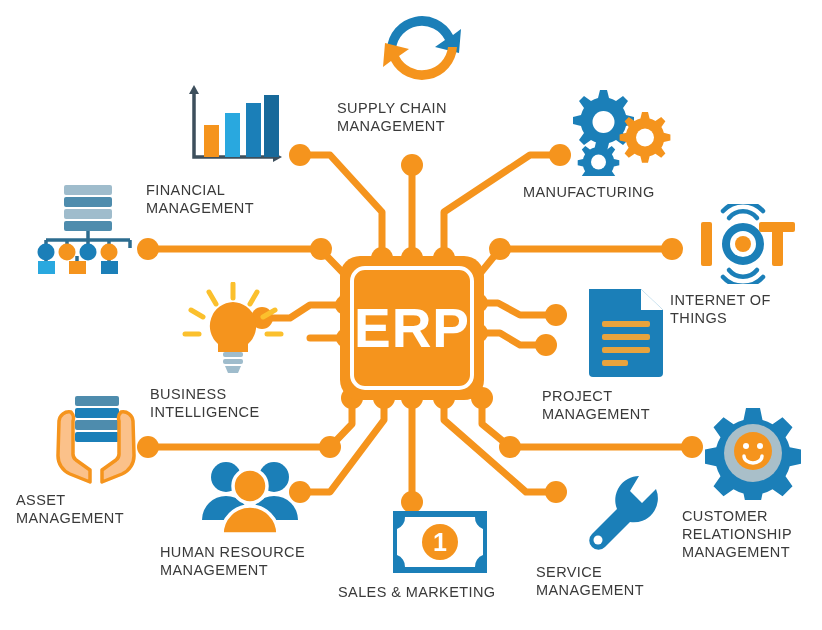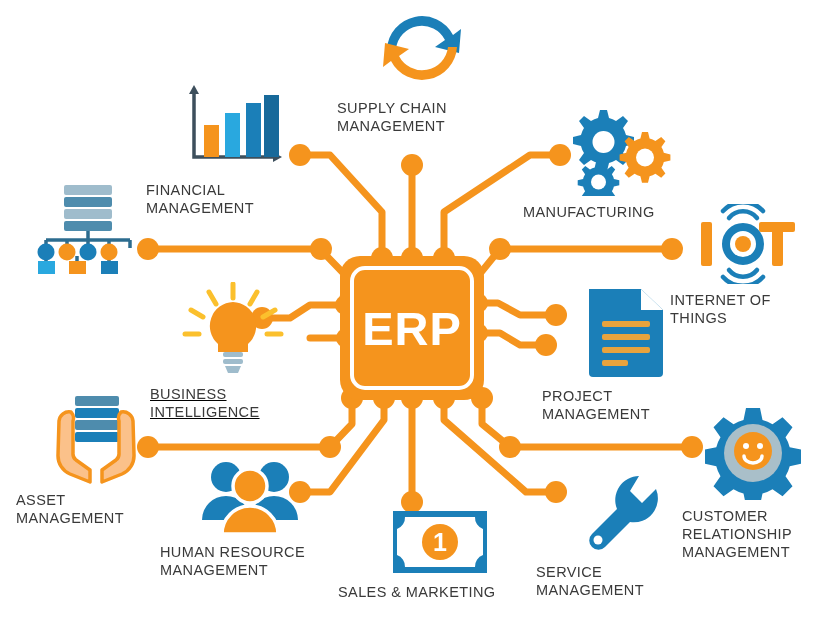--- a/index.html
+++ b/index.html
@@ -41,21 +41,21 @@
   }
   .chip-label {
     position: absolute;
     left: 0; top: 0;
     width: 100%;
     height: 100%;
     display: flex;
     align-items: center;
     justify-content: center;
     font-family: "Liberation Sans", sans-serif;
-    font-size: 47px;
+    font-size: 55px;
     font-weight: bold;
     color: #ffffff;
     letter-spacing: 1px;
   }
   #chip {
     position: absolute;
   }
 </style>
 </head>
 <body>
@@ -164,21 +164,21 @@
         <rect x="26" y="42" width="15" height="32" fill="#F5941D"></rect>
         <rect x="47" y="30" width="15" height="44" fill="#29A8DF"></rect>
         <rect x="68" y="20" width="15" height="54" fill="#1B7FB8"></rect>
         <rect x="86" y="12" width="15" height="62" fill="#17699A"></rect>
       </svg>
     </div>
     <div class="node-label">FINANCIAL
 MANAGEMENT</div>
   </div>
 
-  <div class="node" style="left:523px; top:104px; width:186px;">
+  <div class="node" style="left:523px; top:84px; width:186px;">
     <div class="icon-box" style="width:112px;height:92px;">
       <svg width="112" height="92" viewBox="0 0 112 92" xmlns="http://www.w3.org/2000/svg">
         <g fill="#1B7FB8">
           <path d="M40,6 l7,0 l2,8 a22,22 0 0 1 7,3 l7,-5 l5,5 l-5,7 a22,22 0 0 1 3,7 l8,2 l0,7 l-8,2
                    a22,22 0 0 1 -3,7 l5,7 l-5,5 l-7,-5 a22,22 0 0 1 -7,3 l-2,8 l-7,0 l-2,-8
                    a22,22 0 0 1 -7,-3 l-7,5 l-5,-5 l5,-7 a22,22 0 0 1 -3,-7 l-8,-2 l0,-7 l8,-2
                    a22,22 0 0 1 3,-7 l-5,-7 l5,-5 l7,5 a22,22 0 0 1 7,-3 Z"></path>
         </g>
         <circle cx="43.5" cy="38" r="11" fill="#ffffff"></circle>
         <g fill="#F5941D">
@@ -251,21 +251,21 @@
           <path d="M36,7 A27,27 0 0 1 76,7"></path>
           <path d="M42,66 A18,18 0 0 0 70,66"></path>
           <path d="M36,73 A27,27 0 0 0 76,73"></path>
         </g>
       </svg>
     </div>
     <div class="node-label">INTERNET OF
 THINGS</div>
   </div>
 
-  <div class="node" style="left:150px; top:282px; width:166px;text-decoration:underline;">
+  <div class="node" style="left:150px; top:282px; width:166px;">
     <div class="icon-box" style="width:104px;height:96px;">
       <svg width="104" height="96" viewBox="0 0 104 96" xmlns="http://www.w3.org/2000/svg">
         <g stroke="#FBC02D" stroke-width="5" stroke-linecap="round">
           <path d="M52,2 L52,16"></path>
           <path d="M28,10 L35,22"></path>
           <path d="M76,10 L69,22"></path>
           <path d="M10,28 L22,35"></path>
           <path d="M94,28 L82,35"></path>
           <path d="M4,52 L18,52"></path>
           <path d="M86,52 L100,52"></path>

